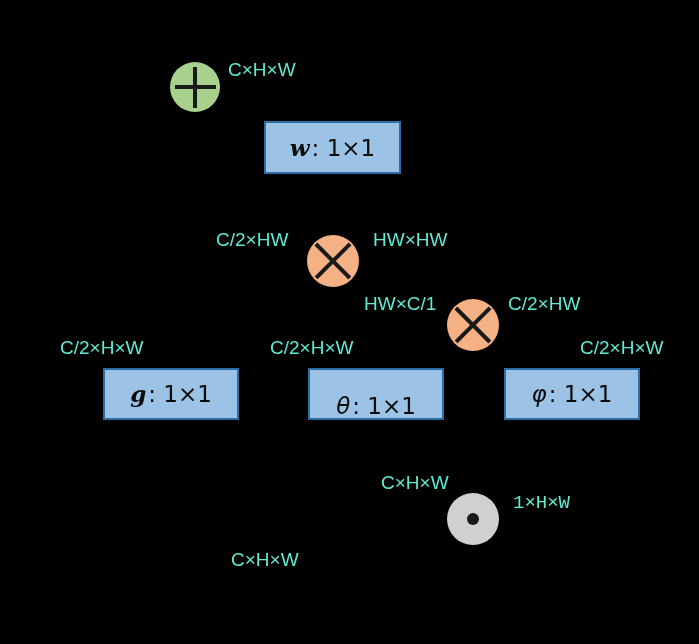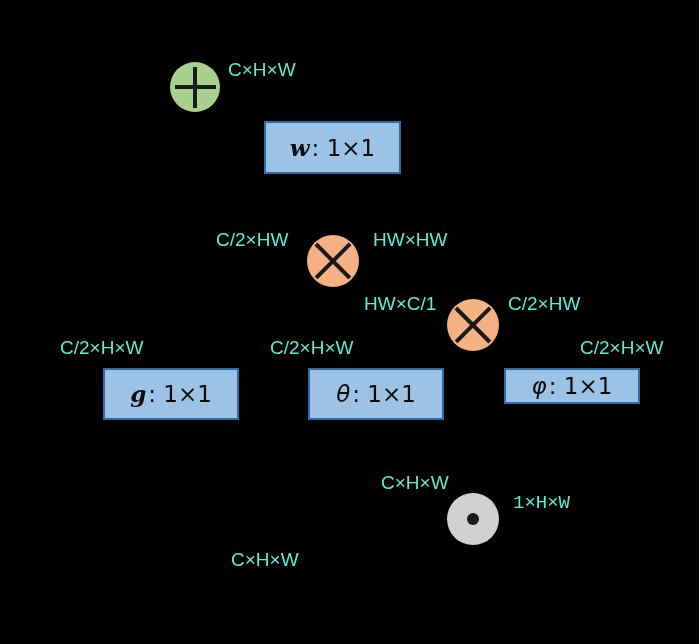--- a/index.html
+++ b/index.html
@@ -133,27 +133,27 @@
       <span class="sym">w</span>:&nbsp;<span>1×1</span>
     </span>
   </div>
 
   <div class="conv-box" style="left:96px; top:368px; width:136px; height:52px;margin-left:7px;">
     <span class="conv-box-label">
       <span class="sym">g</span>:&nbsp;<span>1×1</span>
     </span>
   </div>
 
-  <div class="conv-box" style="left:308px; top:368px; width:136px; height:52px;">
+  <div class="conv-box" style="left:308px; top:368px; width:136px; height:52px;align-items:flex-end;">
     <span class="conv-box-label">
       <span class="sym greek">θ</span>:&nbsp;<span>1×1</span>
     </span>
   </div>
 
-  <div class="conv-box" style="left:504px; top:368px; width:136px; height:36px;">
+  <div class="conv-box" style="left:504px; top:368px; width:136px; height:52px;">
     <span class="conv-box-label">
       <span class="sym greek">φ</span>:&nbsp;<span>1×1</span>
     </span>
   </div>
 
   <div class="shape-label" style="left:228px; top:59px;">C×H×W</div>
   <div class="shape-label" style="left:216px; top:229px;">C/2×HW</div>
   <div class="shape-label" style="left:373px; top:229px;">HW×HW</div>
   <div class="shape-label" style="left:364px; top:293px;">HW×C/1</div>
   <div class="shape-label" style="left:508px; top:293px;">C/2×HW</div>

